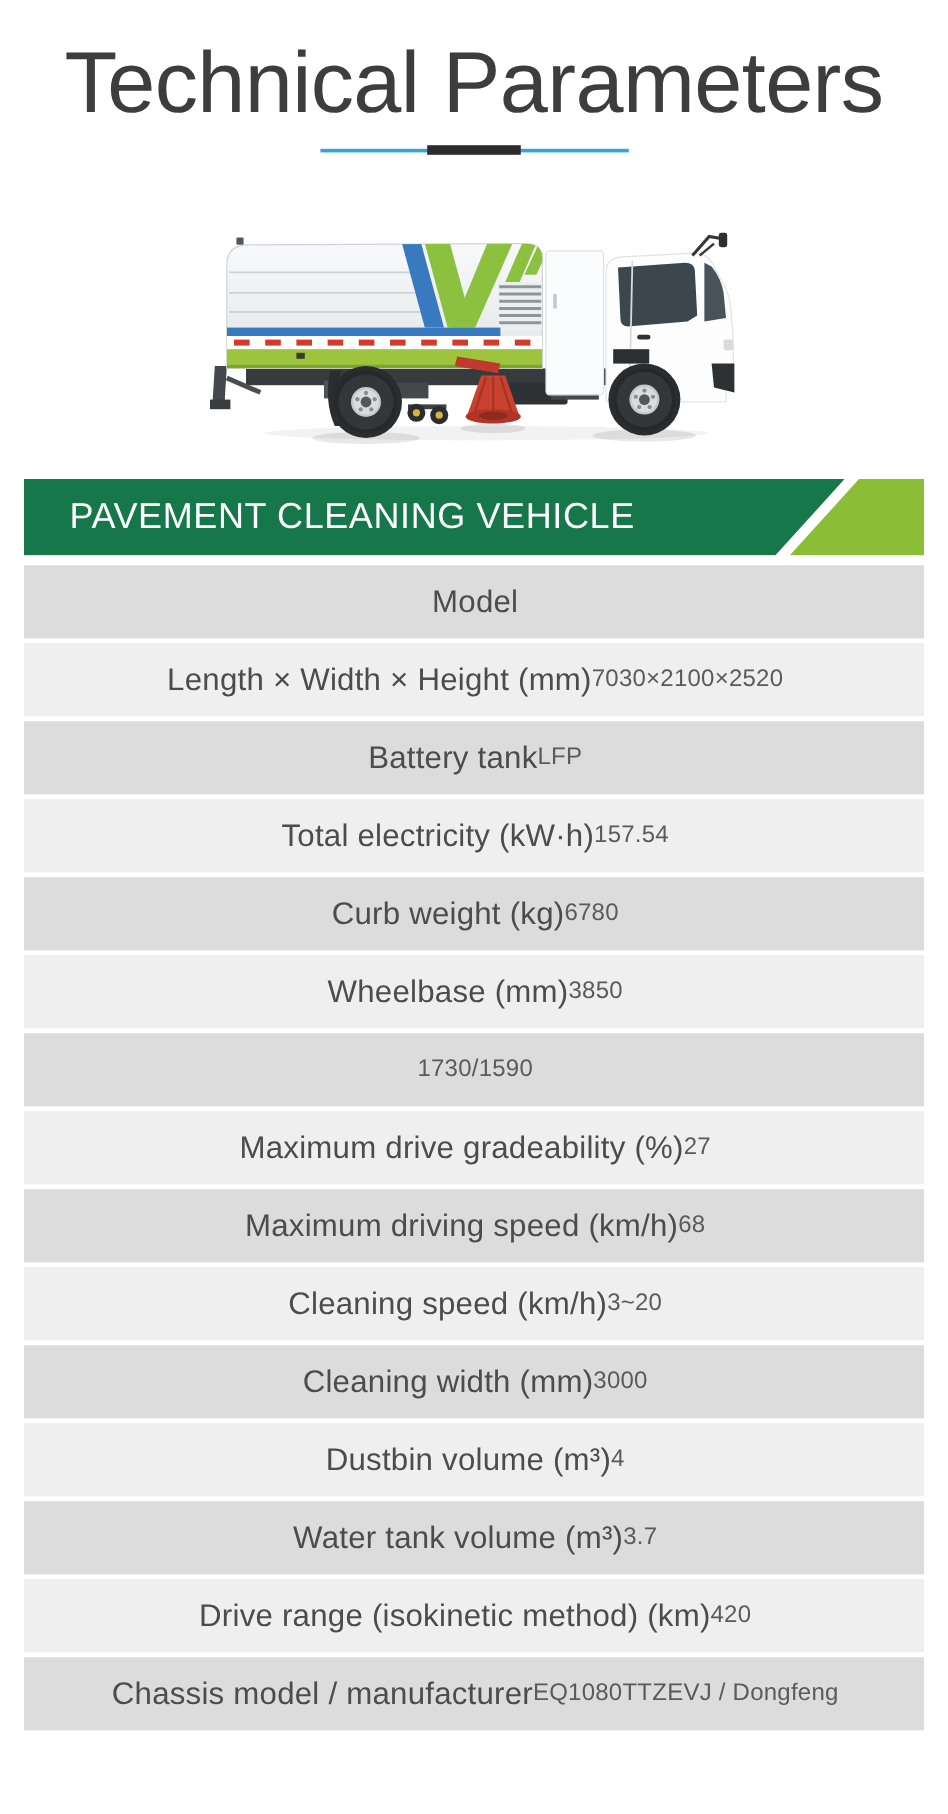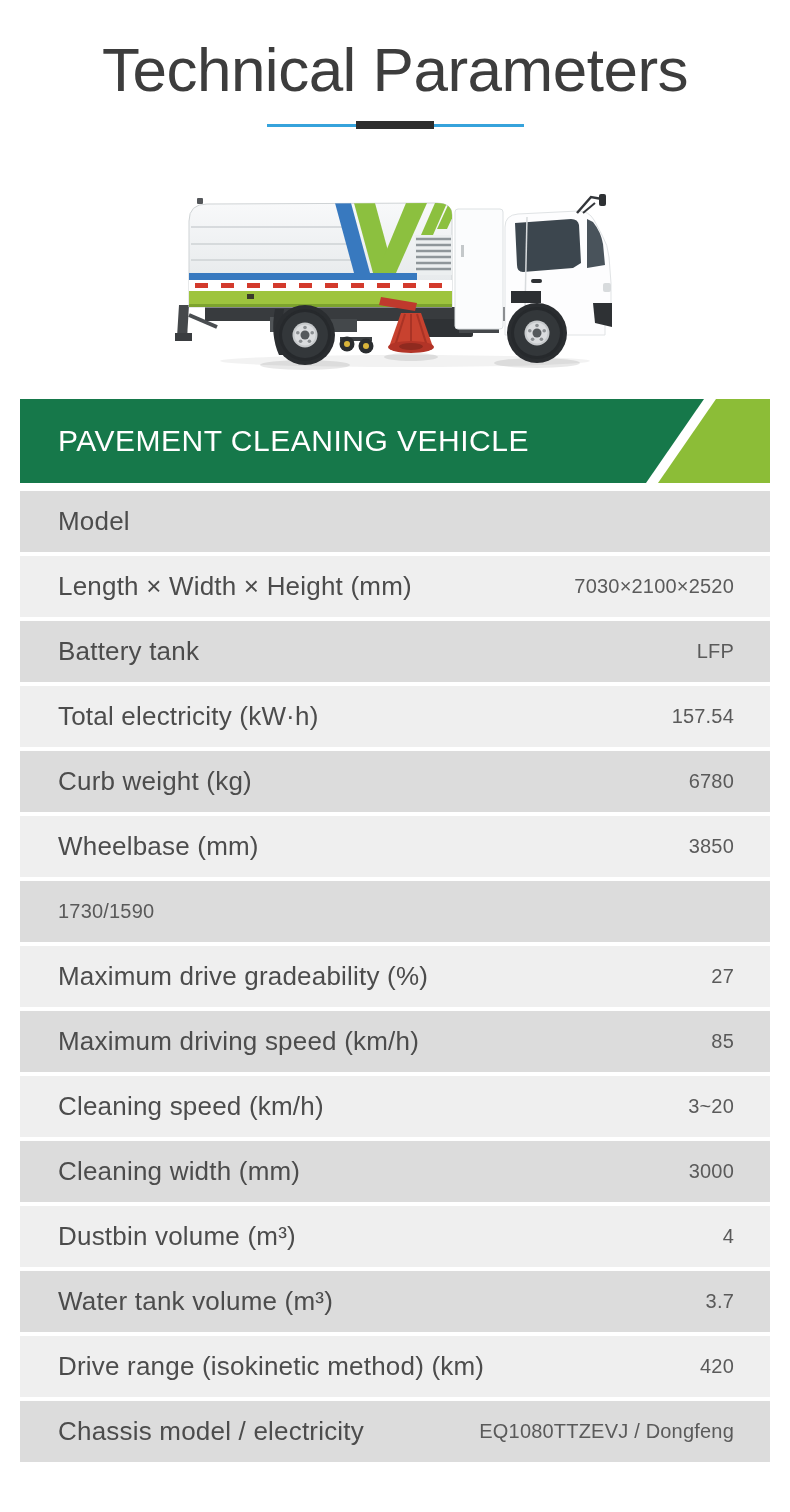--- a/index.html
+++ b/index.html
@@ -14,44 +14,44 @@
     --title-color:#3d3d3d;
   }
   *{margin:0;padding:0;box-sizing:border-box}
   html,body{background:#ffffff}
   body{
     width:790px;height:1512px;margin:0 auto;position:relative;
     font-family:"Liberation Sans","DejaVu Sans",sans-serif;
     -webkit-font-smoothing:antialiased;overflow:hidden;
   }
   .title{
-    margin-top:34px;text-align:center;font-size:62px;line-height:71px;
+    margin-top:34px;text-align:center;font-size:72px;line-height:71px;
     font-weight:400;color:var(--title-color);letter-spacing:-0.5px;
   }
   .underline{width:257px;height:8px;margin:16px auto 0;position:relative}
   .underline .u-blue{position:absolute;left:0;right:0;top:3px;height:3px;background:var(--underline-blue)}
   .underline .u-black{position:absolute;left:50%;top:0;transform:translateX(-50%);width:78px;height:8px;background:var(--underline-black)}
   .truck-wrap{margin:58px auto 0;width:440px;height:190px}
-  .banner{margin:22px 20px 0;height:84px;position:relative}
+  .banner{margin:22px 20px 0;height:64px;position:relative}
   .banner .bg-dark{
     position:absolute;inset:0;background:var(--banner-dark-green);
     clip-path:polygon(0 0, calc(100% - 66px) 0, calc(100% - 124px) 100%, 0 100%);
   }
   .banner .bg-light{
     position:absolute;inset:0;background:var(--banner-light-green);
     clip-path:polygon(calc(100% - 54px) 0, 100% 0, 100% 100%, calc(100% - 112px) 100%);
   }
   .banner .banner-text{
     position:absolute;left:38px;top:0;height:100%;display:flex;align-items:center;
     color:#ffffff;font-size:30px;letter-spacing:0.5px;font-weight:400;white-space:nowrap;
   }
   .spec-table{margin:8px 20px 0}
   .row{
     height:61px;margin-bottom:4px;display:flex;align-items:center;
-    justify-content:space-between;padding:0 36px 0 38px;
+    justify-content:center;padding:0 36px 0 38px;
   }
   .row.dark{background:var(--row-dark)}
   .row.light{background:var(--row-light)}
   .label{font-size:26px;color:var(--label-color);letter-spacing:0.2px;white-space:nowrap}
   .value{font-size:20px;color:var(--value-color);text-align:right;line-height:1.12;max-width:285px;letter-spacing:0.2px}
   .value-large{font-size:34px;max-width:none;white-space:nowrap;color:#636363}
 </style>
 </head>
 <body>
 
@@ -257,21 +257,21 @@
     <span class="value">1730/1590</span>
   </div>
 
   <div class="row light">
     <span class="label">Maximum drive gradeability (%)</span>
     <span class="value">27</span>
   </div>
 
   <div class="row dark">
     <span class="label">Maximum driving speed (km/h)</span>
-    <span class="value">85</span>
+    <span class="value">68</span>
   </div>
 
   <div class="row light">
     <span class="label">Cleaning speed (km/h)</span>
     <span class="value">3~20</span>
   </div>
 
   <div class="row dark">
     <span class="label">Cleaning width (mm)</span>
     <span class="value">3000</span>
@@ -286,16 +286,16 @@
     <span class="label">Water tank volume (m³)</span>
     <span class="value">3.7</span>
   </div>
 
   <div class="row light">
     <span class="label">Drive range (isokinetic method) (km)</span>
     <span class="value">420</span>
   </div>
 
   <div class="row dark">
-    <span class="label">Chassis model / electricity</span>
+    <span class="label">Chassis model / manufacturer</span>
     <span class="value">EQ1080TTZEVJ / Dongfeng</span>
   </div>
 </div>
 
 </body></html>

